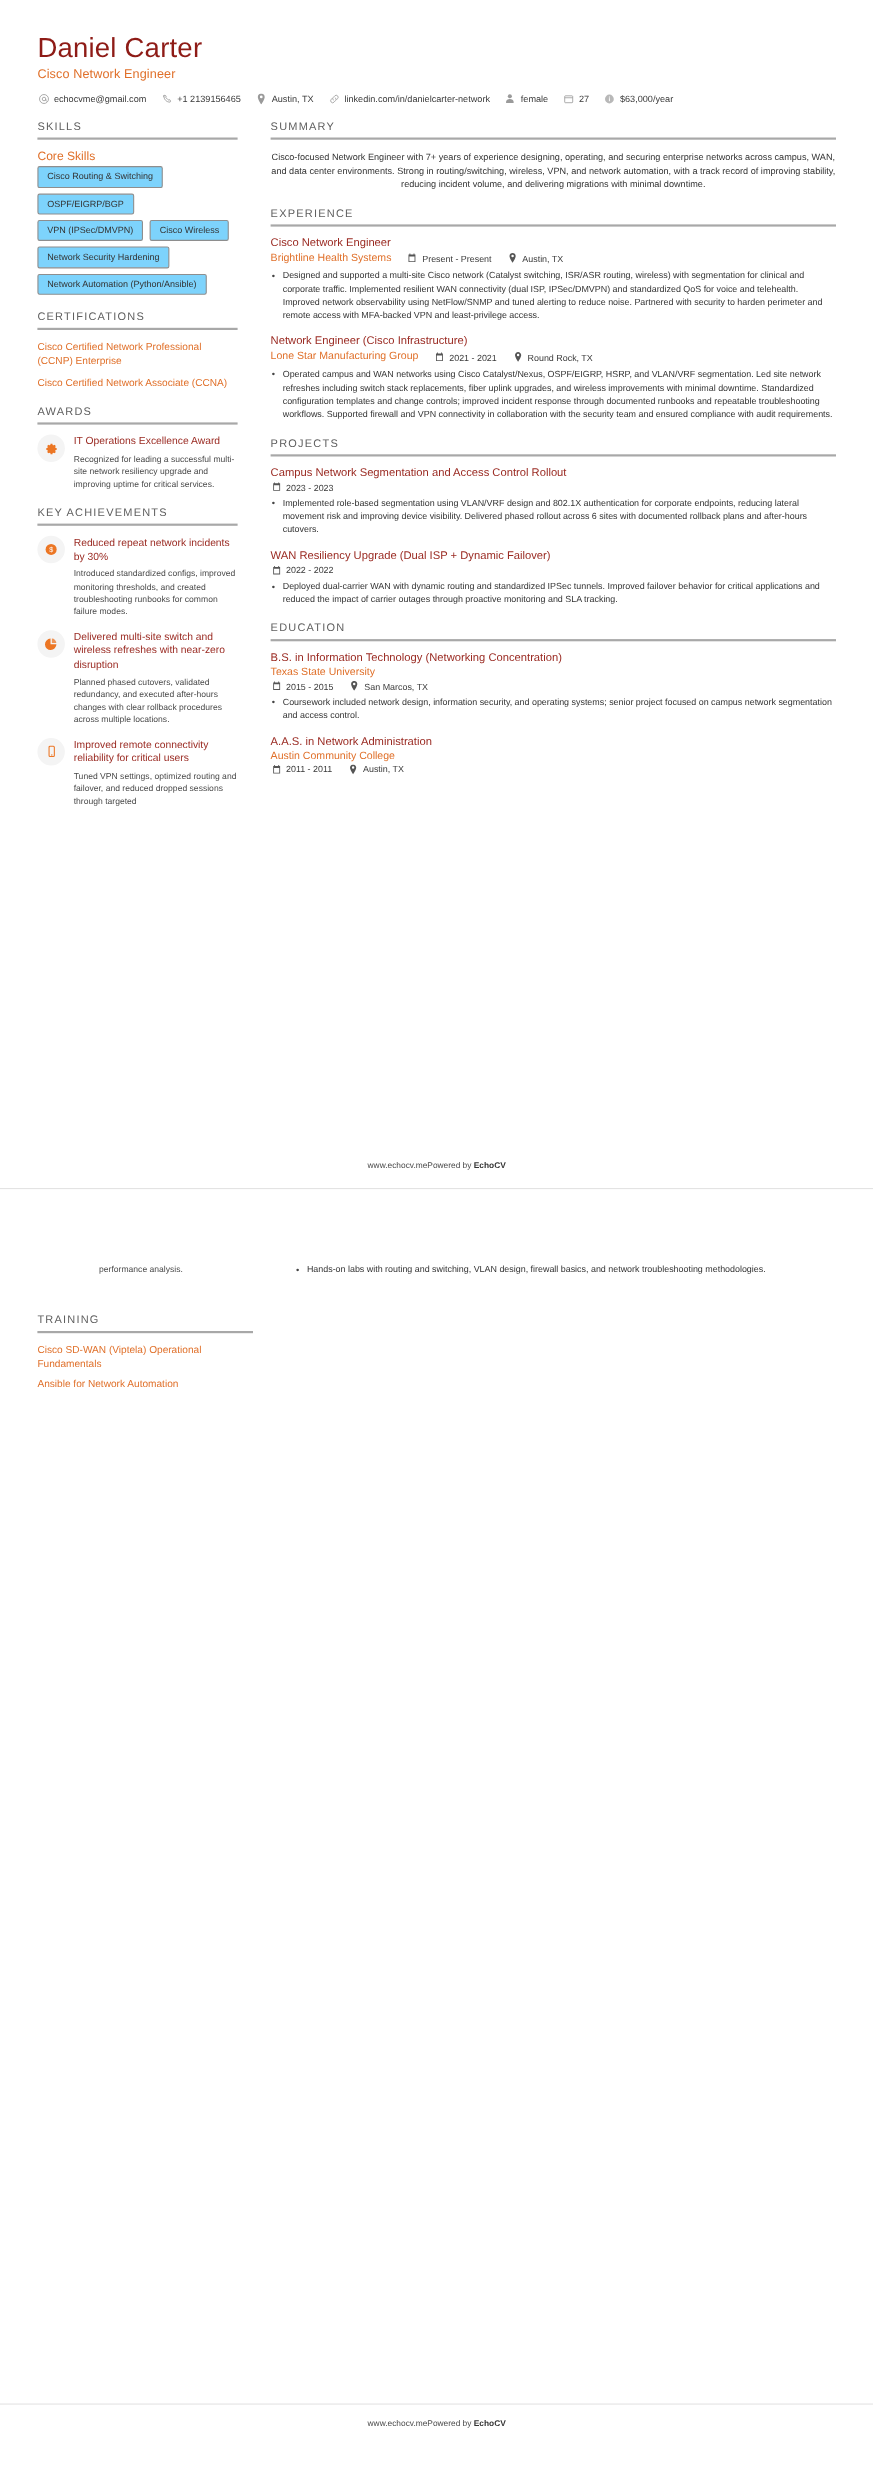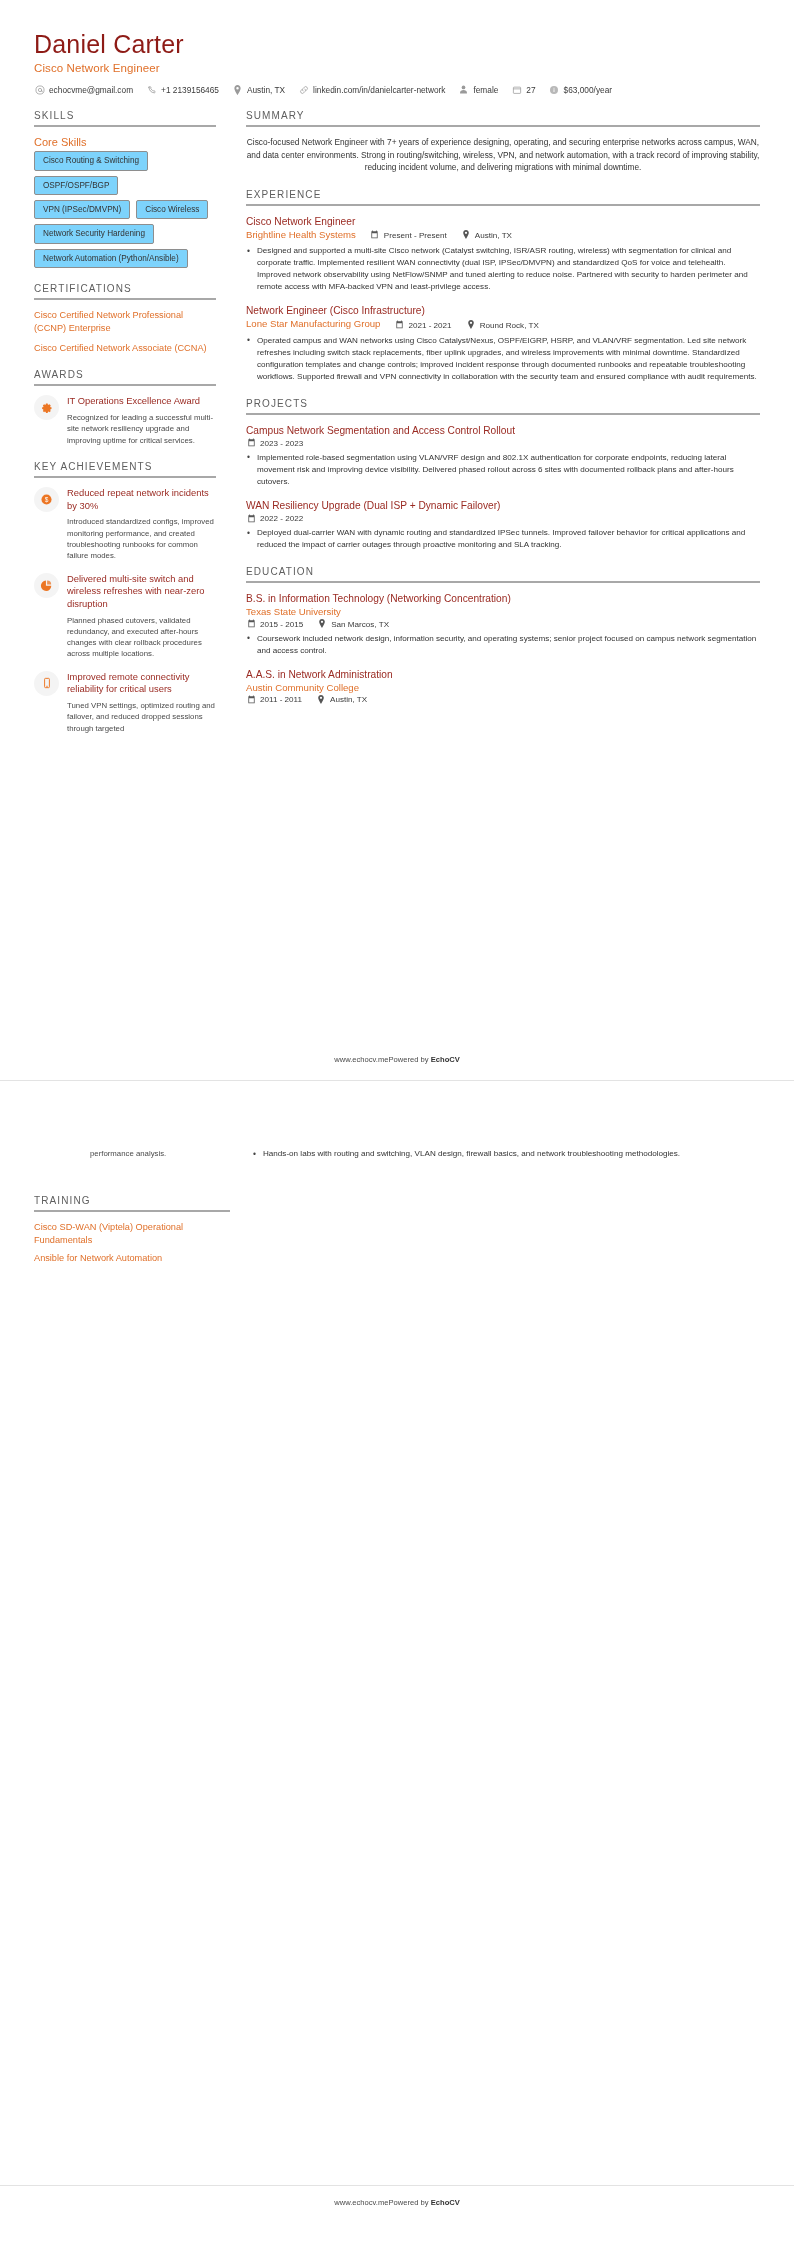--- a/index.html
+++ b/index.html
@@ -312,21 +312,21 @@
     <div class="columns">
 
       <div class="col-left">
 
         <div class="section">
           <div class="sec-head">SKILLS</div>
           <div class="sec-rule"></div>
           <div class="skill-group-title">Core Skills</div>
           <div class="chips">
             <span class="chip">Cisco Routing &amp; Switching</span>
-            <span class="chip">OSPF/OSPF/BGP</span>
+            <span class="chip">OSPF/EIGRP/BGP</span>
             <span class="chip">VPN (IPSec/DMVPN)</span>
             <span class="chip">Cisco Wireless</span>
             <span class="chip">Network Security Hardening</span>
             <span class="chip">Network Automation (Python/Ansible)</span>
           </div>
         </div>
 
         <div class="section">
           <div class="sec-head">CERTIFICATIONS</div>
           <div class="sec-rule"></div>
@@ -357,21 +357,21 @@
 
           <div class="ach-item">
             <span class="ach-icon">
               <svg width="13" height="13" viewBox="0 0 16 16">
                 <circle cx="8" cy="8" r="6.2" fill="currentColor"></circle>
                 <text x="8" y="11.4" text-anchor="middle" font-size="8" font-family="Liberation Sans, sans-serif" fill="#fff">$</text>
               </svg>
             </span>
             <div class="ach-body">
               <div class="ach-title">Reduced repeat network incidents by 30%</div>
-              <div class="ach-desc">Introduced standardized configs, improved monitoring performance, and created troubleshooting runbooks for common failure modes.</div>
+              <div class="ach-desc">Introduced standardized configs, improved monitoring thresholds, and created troubleshooting runbooks for common failure modes.</div>
             </div>
           </div>
 
           <div class="ach-item">
             <span class="ach-icon">
               <svg width="13" height="13" viewBox="0 0 16 16" fill="currentColor">
                 <path d="M7.3 8.3V1.9A6.4 6.4 0 1 0 13.9 8.3z"></path>
                 <path d="M8.8 1.9v5h5a5 5 0 0 0-5-5z" opacity="0.75"></path>
               </svg>
             </span>
@@ -564,21 +564,21 @@
     <span>
       <span>Powered by </span><span class="brand">EchoCV</span>
     </span>
   </div>
   <div class="footer-rule" style="top:1080px;"></div>
 
   <div class="overflow-block" style="left:90px; top:1148px; width:170px;">
     <div class="ach-desc">performance analysis.</div>
   </div>
 
-  <div class="overflow-block" style="left:252px; top:1148px; width:490px;">
+  <div class="overflow-block" style="left:268px; top:1148px; width:490px;">
     <ul class="bullets">
       <li>Hands-on labs with routing and switching, VLAN design, firewall basics, and network troubleshooting methodologies.</li>
     </ul>
   </div>
 
   <div class="overflow-block" style="left:34px; top:1195px; width:196px;">
     <div class="sec-head">TRAINING</div>
     <div class="sec-rule"></div>
     <div class="training-item">Cisco SD-WAN (Viptela) Operational Fundamentals</div>
     <div class="training-item">Ansible for Network Automation</div>

